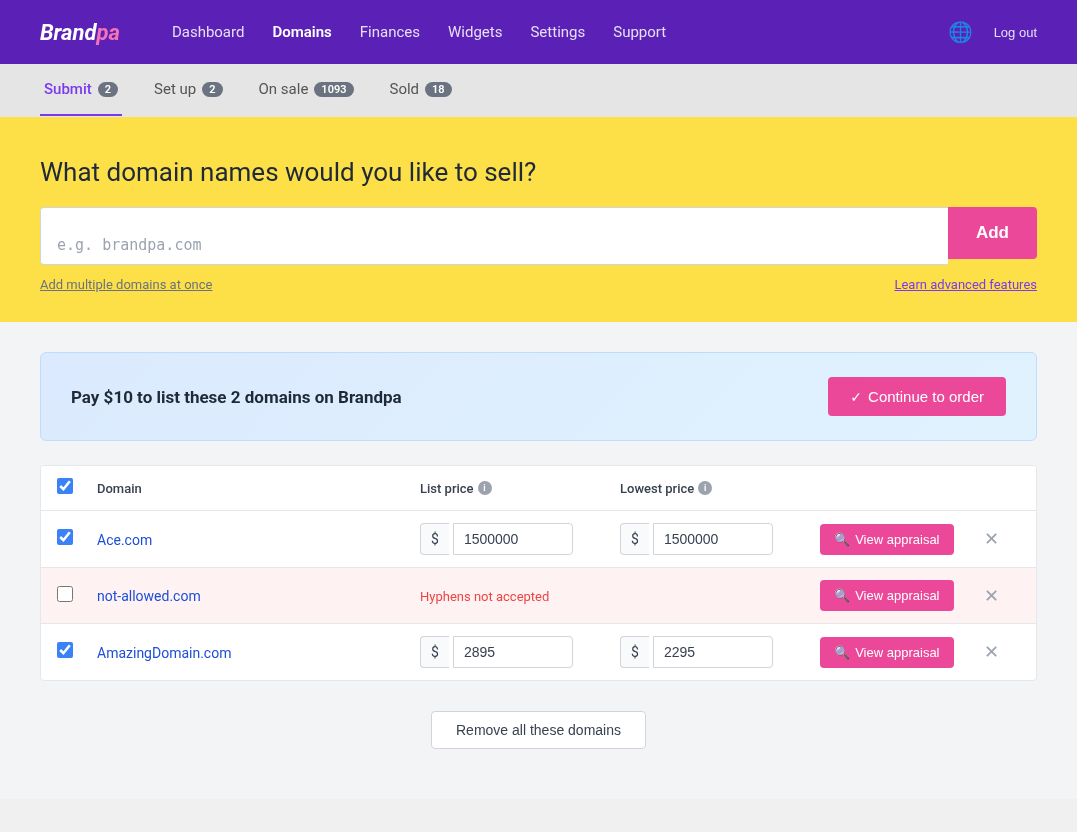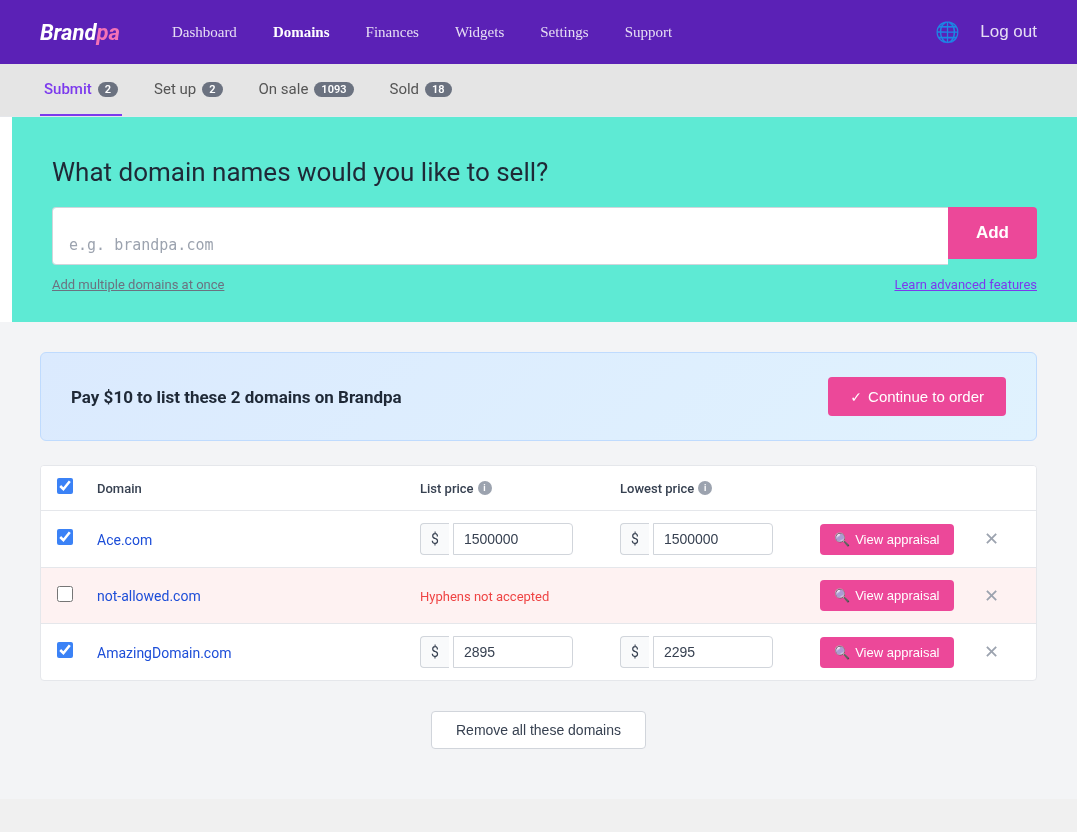--- a/index.html
+++ b/index.html
@@ -15,34 +15,34 @@
       gap: 32px;
     }
     .logo {
       color: white;
       font-size: 22px;
       font-weight: bold;
       margin-right: 20px;
       font-style: italic;
     }
     .logo span { color: #f472b6; }
-    nav { display: flex; align-items: flex-end; gap: 36px; flex: 1; font-family: Liberation Serif, serif; }
+    nav { display: flex; align-items: flex-end; gap: 28px; flex: 1; }
     nav a {
       color: rgba(255,255,255,0.85);
       text-decoration: none;
       font-size: 15px;
     }
     nav a.active { color: white; font-weight: 600; }
     .header-right { display: flex; align-items: center; gap: 20px; margin-left: auto; }
     .globe-icon { color: rgba(255,255,255,0.7); font-size: 20px; cursor: pointer; }
     .logout-btn {
       color: rgba(255,255,255,0.85);
       background: none;
       border: none;
-      font-size: 17px;
+      font-size: 13px;
       cursor: pointer;
     }
 
     
     .content-wrapper { background: white; }
 
     
     .tabs {
       padding: 0 40px;
       display: flex;
@@ -72,22 +72,21 @@
       border-radius: 10px;
       padding: 1px 7px;
       font-size: 11px;
       font-weight: 600;
     }
     .badge.large { background: #6b7280; }
 
     
     .form-section {
       padding: 40px 40px 30px;
-      background: #5eead4;
-      margin-left: 12px;
+      background: #fde047;
     }
     .form-title {
       font-size: 26px;
       font-weight: 400;
       color: #1f2937;
       margin-bottom: 20px;
     }
     .domain-input-row {
       display: flex;
       gap: 0;

